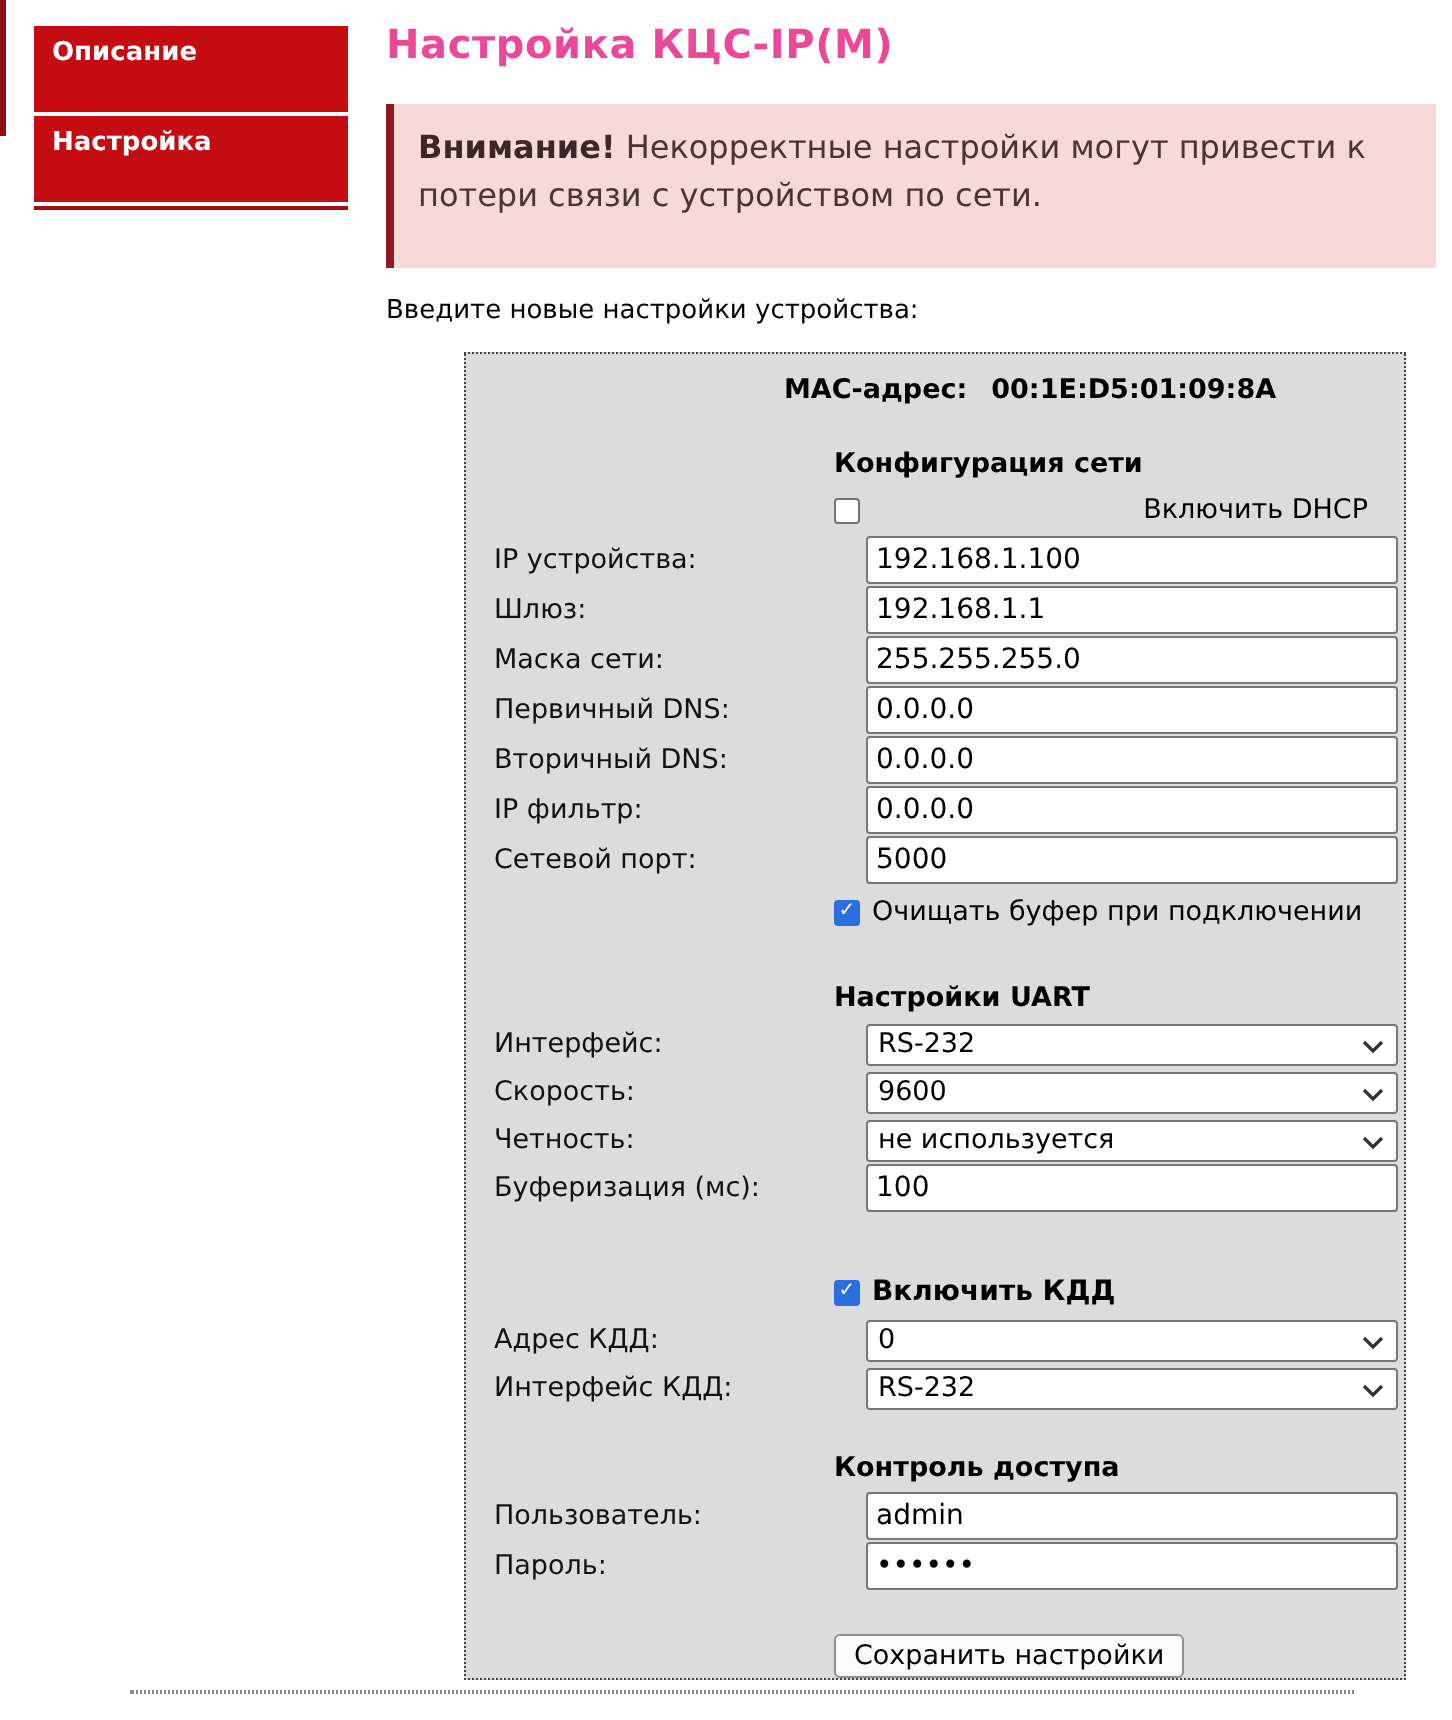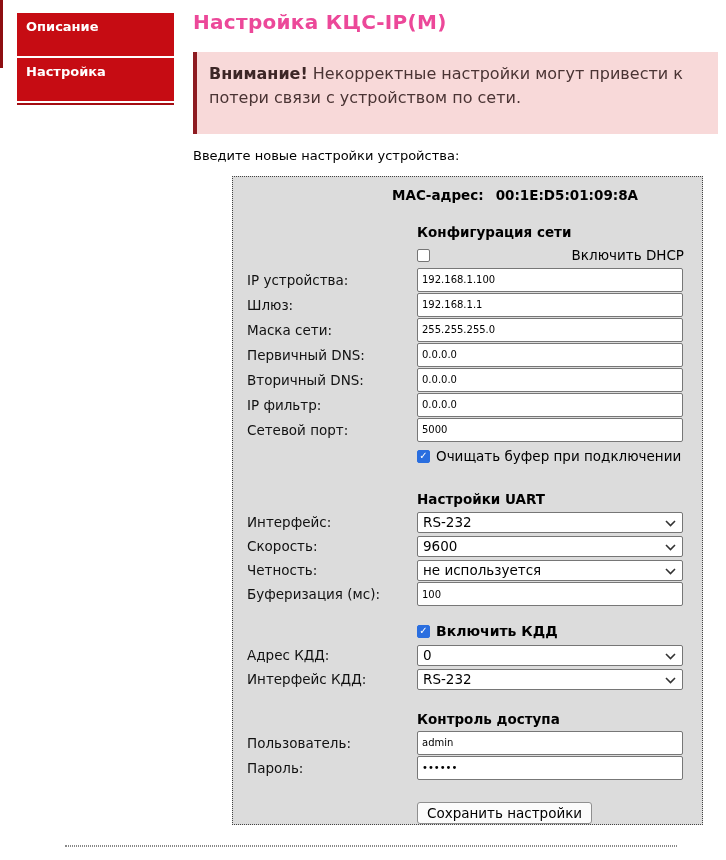--- a/index.html
+++ b/index.html
@@ -33,38 +33,38 @@
   }
   .mac-row { padding-left:145px; font-weight:bold; font-size:13.5px; }
   .mac-row .mac-value { margin-left:12px; }
   .section-head { font-weight:bold; font-size:13.5px; margin-left:170px; }
   .head-network { margin-top:21px; }
   .head-uart { margin-top:26px; }
   .head-access { margin-top:20px; }
   .cbrow { margin-left:170px; display:flex; align-items:center; height:18px; }
   .cbrow.dhcp { margin-top:6px;justify-content:space-between; }
   .cbrow.clear-buffer { margin-top:5px; }
-  .cbrow.kdd { margin-top:16px; }
+  .cbrow.kdd { margin-top:31px; }
   .cbrow .cblabel { margin-left:6px; font-size:13.5px; }
   .cbrow.kdd .cblabel { font-weight:bold; font-size:14px; }
   .checkbox {
     width:13px; height:13px; background:#fff; border:1px solid #757575; border-radius:2px;
     flex:0 0 auto; cursor:pointer;
   }
   .checkbox.checked {
     background:#2A6EDF; border-color:#2A6EDF; display:flex; align-items:center; justify-content:center;
   }
   .checkbox.checked::after { content:"✓"; color:#fff; font-size:10px; font-weight:bold; line-height:1; }
-  .frow { display:grid; grid-template-columns:170px 266px; align-items:center; height:25px; }
+  .frow { display:grid; grid-template-columns:170px 266px; align-items:center; height:25px;gap:16px; }
   .frow.first { margin-top:3px; }
   .frow.h24 { height:24px; }
   .flabel { font-size:13.5px; color:#111; }
   .tinput {
     width:100%; height:24px; border:1px solid #777; border-radius:2px;
-    padding:1px 4px; font-family:"DejaVu Sans","Liberation Sans",sans-serif; font-size:10px;
+    padding:1px 4px; font-family:"DejaVu Sans","Liberation Sans",sans-serif; font-size:14px;
     background:#fff; color:#000;
   }
   .selectbox {
     position:relative; width:100%; height:21px; border:1px solid #767676; border-radius:2px;
     background:#fff; display:flex; align-items:center; padding:0 22px 0 5px; cursor:pointer;
   }
   .selectbox .sel-text { font-size:13.5px; white-space:nowrap; overflow:hidden; }
   .selectbox .chev { position:absolute; right:6px; top:7px; }
   .btnrow { margin-left:170px; margin-top:22px; }
   .save-btn {

